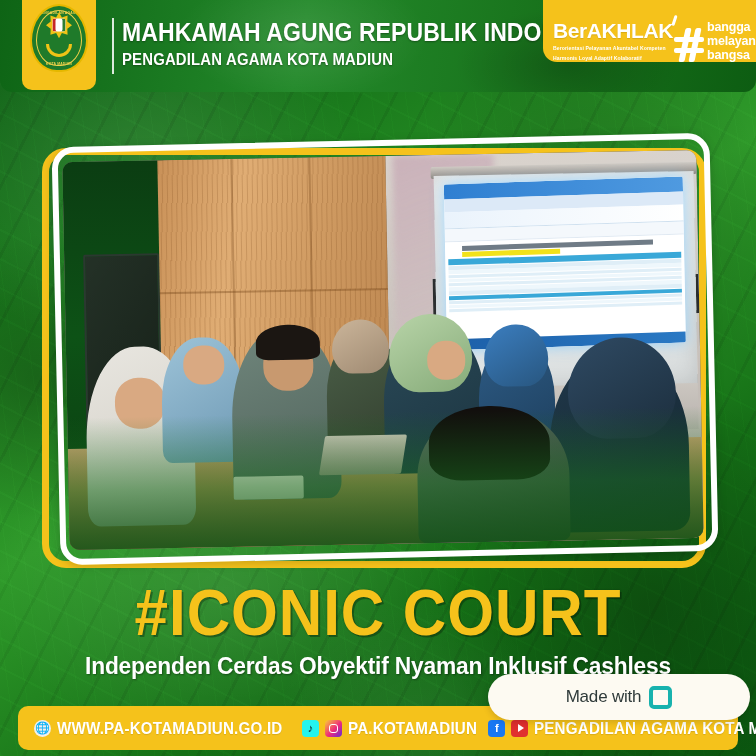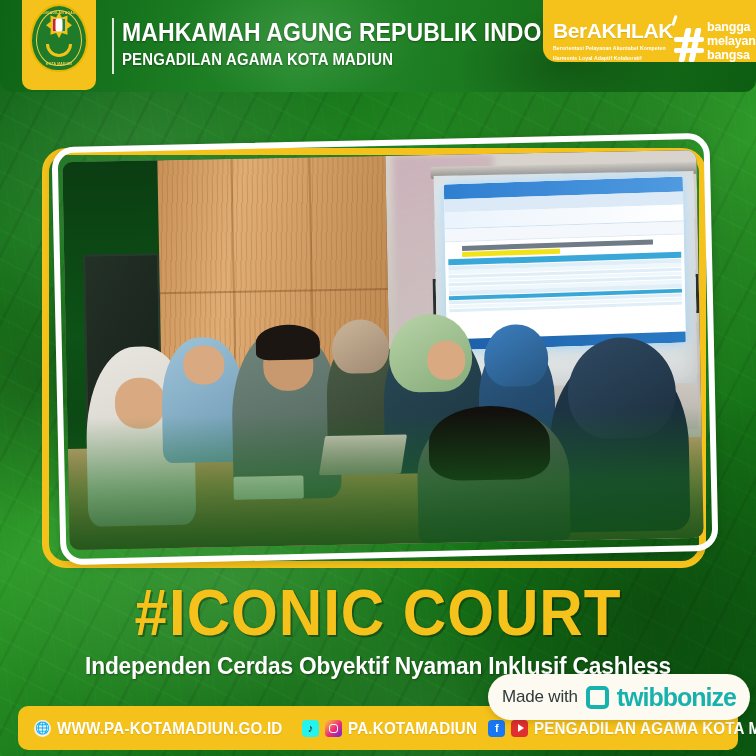--- a/index.html
+++ b/index.html
@@ -445,14 +445,13 @@
     <span class="f-text">PENGADILAN AGAMA KOTA MADIUN</span>
   </div>
 
   <span class="f-sep"></span>
 
 </div>
 
 <div id="twb">
   <span class="twb-made">Made with</span>
   <span class="twb-mark"></span>
-  <span class="twb-name">twibbonize</span>
 </div>
 
 </body></html>

